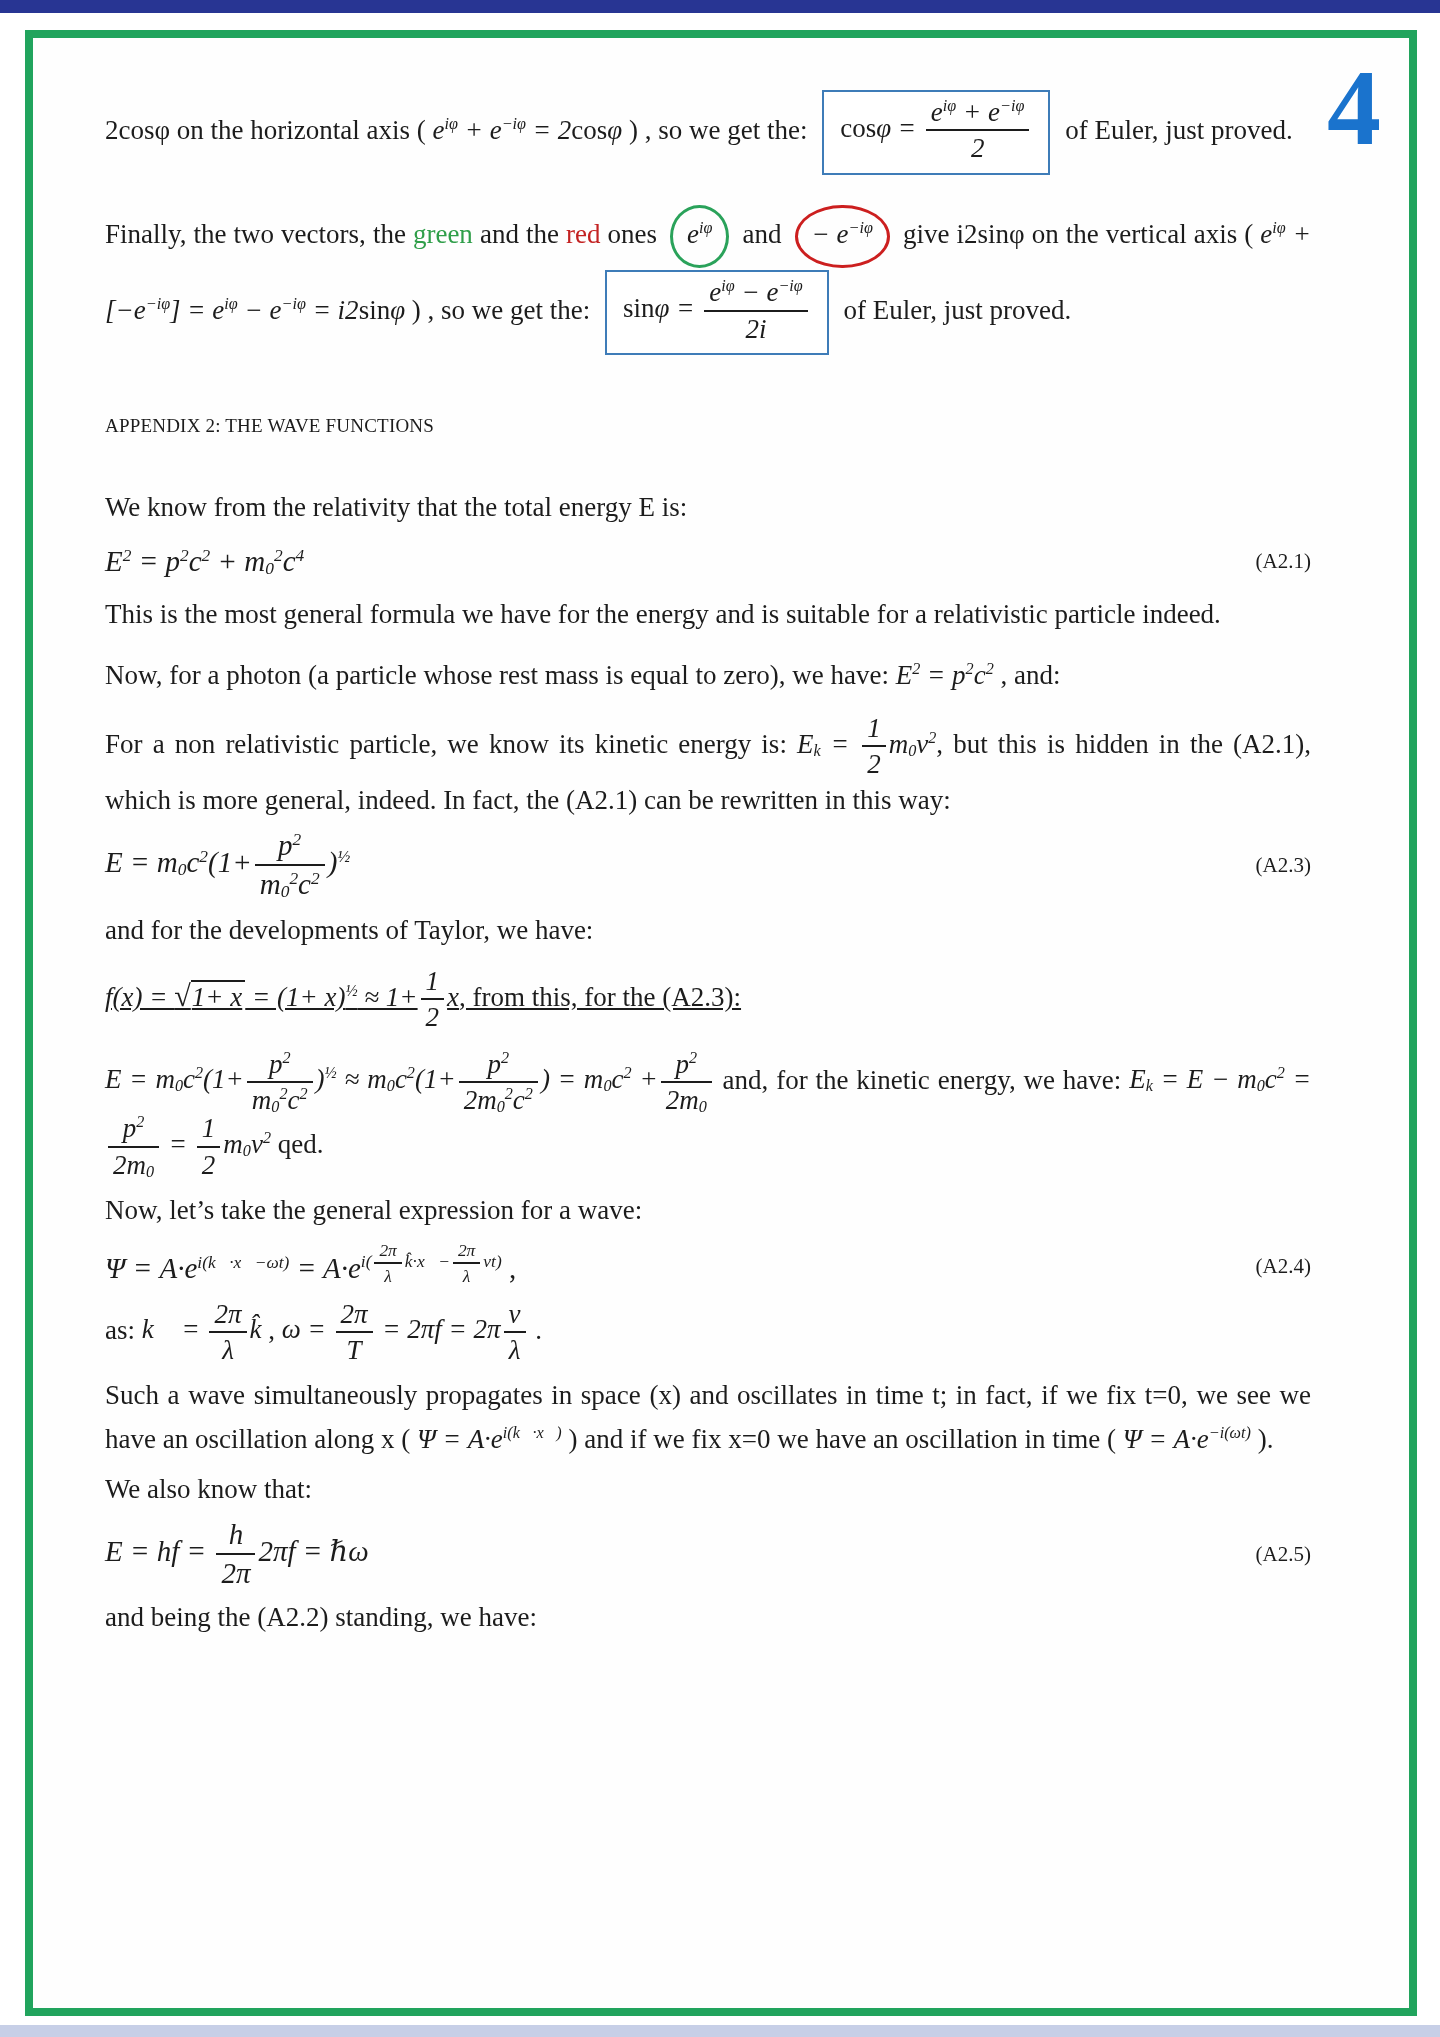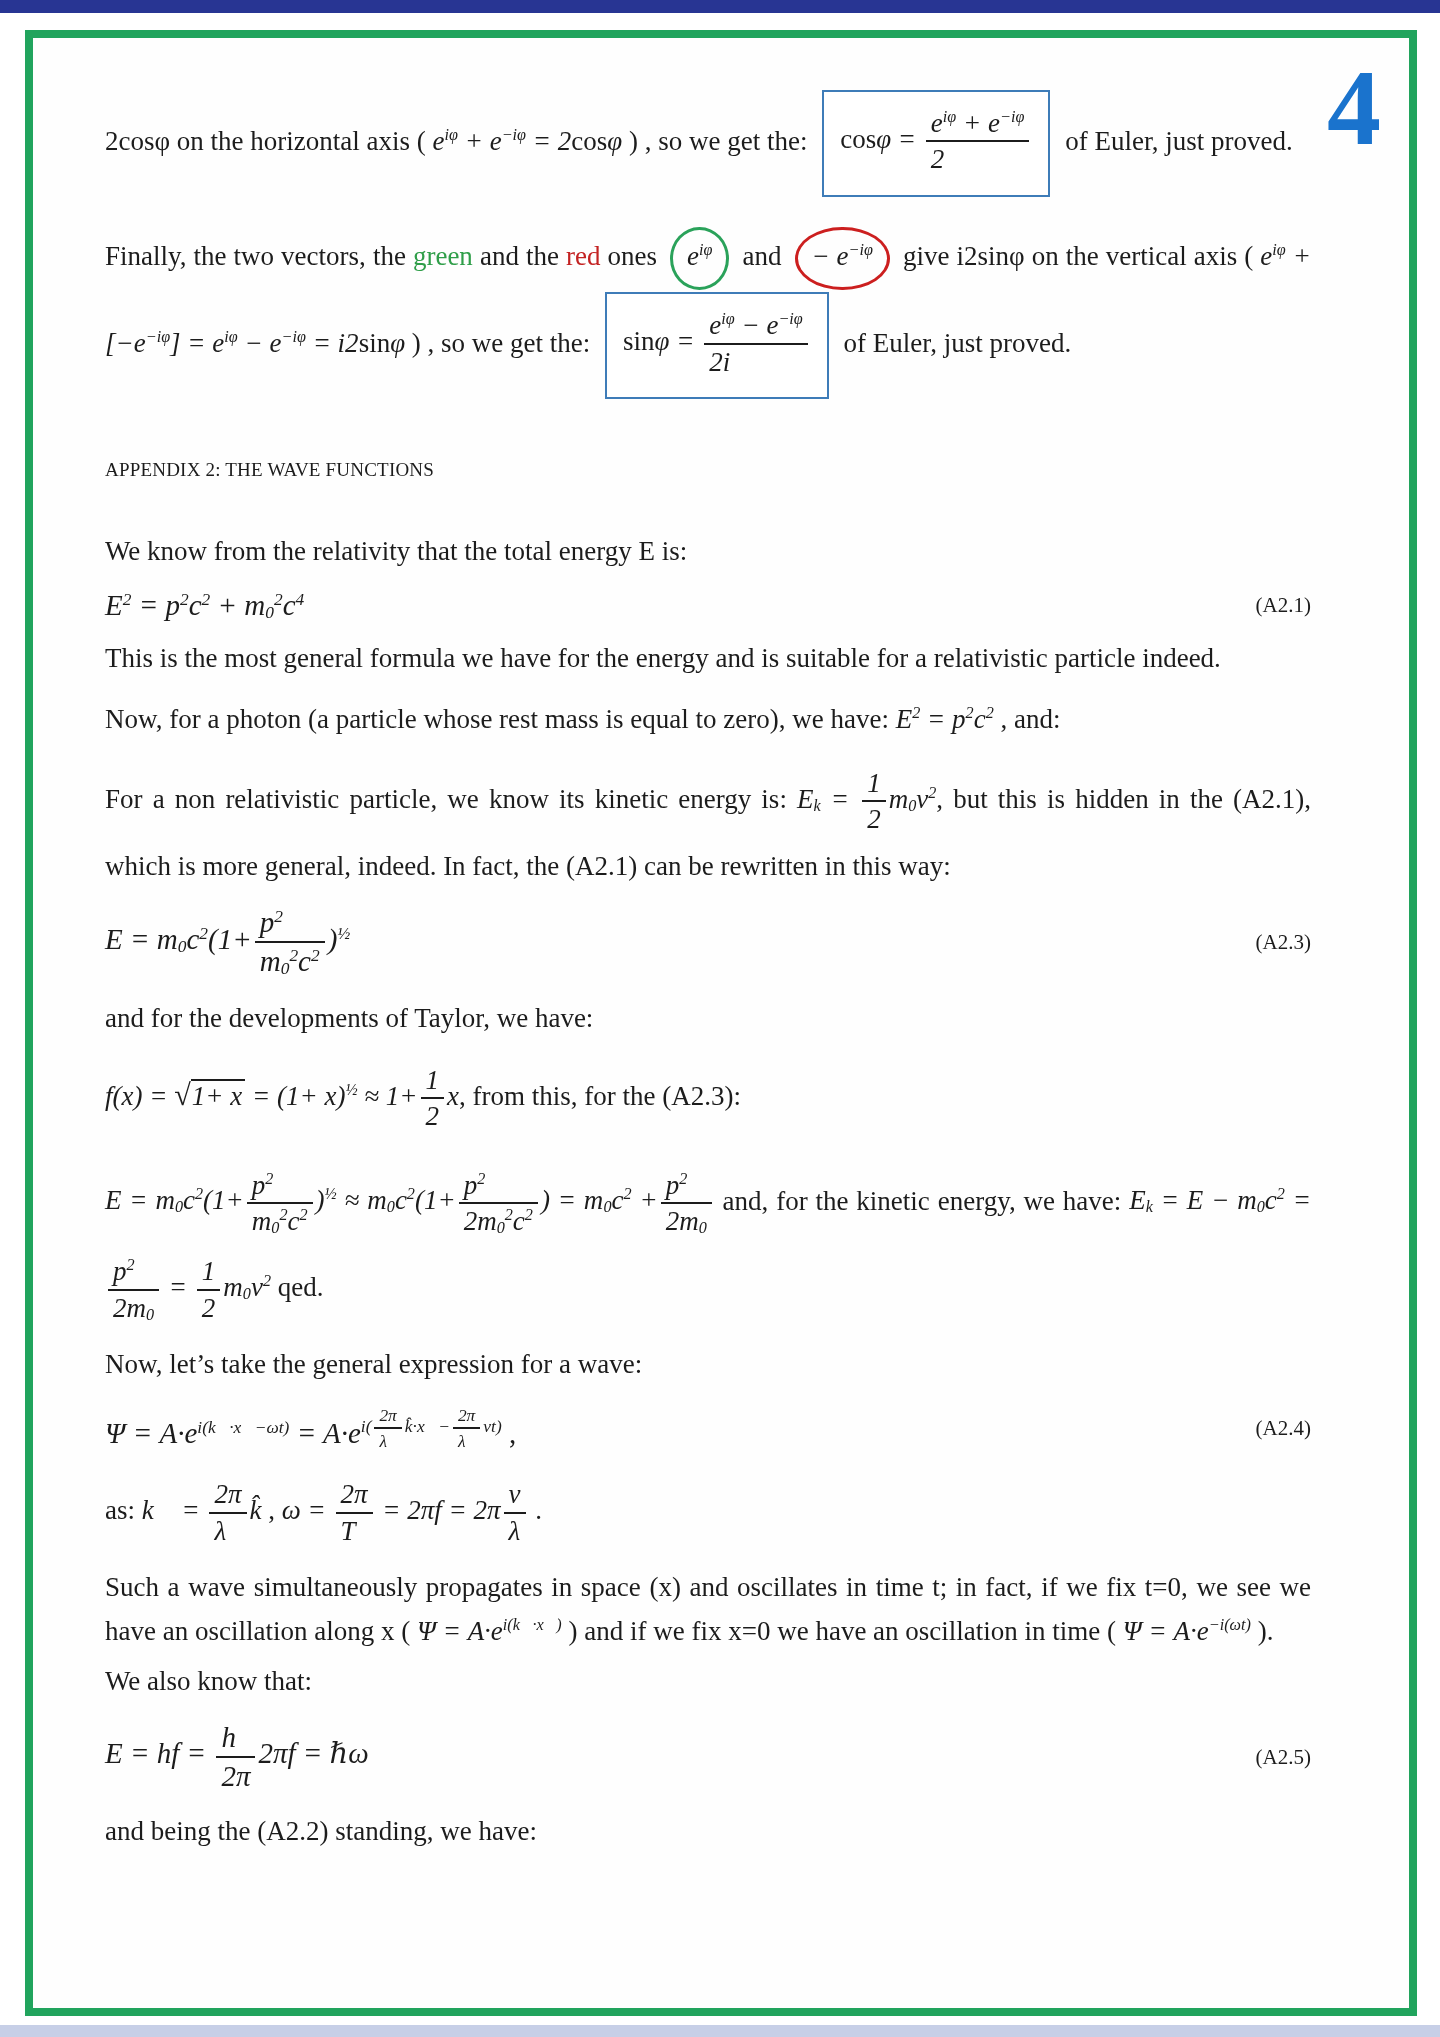--- a/index.html
+++ b/index.html
@@ -25,21 +25,21 @@
   }
   .para { text-align:justify; margin-top:8px; }
   .heading { font-weight:normal; font-size:19px; margin:54px 0 44px; letter-spacing:0.2px; }
   .eq-row { display:flex; align-items:center; margin:8px 0; }
   .eq-body { flex:1 1 auto; font-size:29px; }
   .eq-label { flex:0 0 auto; font-size:21px; padding-left:20px; }
   .math { font-style:italic; }
   .math .up { font-style:normal; }
   sup { font-size:0.6em; vertical-align:0.6em; line-height:0; }
   sub { font-size:0.6em; vertical-align:-0.2em; line-height:0; }
-  .frac { display:inline-block; vertical-align:middle; text-align:left; margin:11px 3px; }
+  .frac { display:inline-block; vertical-align:middle; text-align:center; margin:0 3px; }
   .frac > .num { display:block; padding:0 5px 3px; border-bottom:2px solid currentColor; line-height:1.05; }
   .frac > .den { display:block; padding:3px 5px 0; line-height:1.05; }
   .sqrt { white-space:nowrap; }
   .sqrt .radsym { font-style:normal; font-size:1.12em; }
   .sqrt .radicand { border-top:2px solid currentColor; padding:0 3px 0 1px; }
   .boxed {
     display:inline-block; border:2.5px solid var(--box-border-blue,#3e7cb8);
     padding:6px 16px 10px; margin:2px 8px; vertical-align:middle; background:#fff;
   }
   .circled {
@@ -68,21 +68,21 @@
         <div class="eq-label">(A2.1)</div>
       </div>
       <div class="para" style="margin-top: 2px;"><span>This is the most general formula we have for the energy and is suitable for a relativistic particle indeed.</span></div>
       <div class="para" style="margin-top: 18px;"><span>Now, for a photon (a particle whose rest mass is equal to zero), we have: </span><span class="math">E<sup>2</sup> = p<sup>2</sup>c<sup>2</sup></span><span> , and:</span></div>
       <div class="para" style="margin-top: 16px;"><span>For a non relativistic particle, we know its kinetic energy is: </span><span class="math">E<sub>k</sub> = <span class="frac"><span class="num">1</span><span class="den">2</span></span>m<sub>0</sub>v<sup>2</sup></span><span>, but this is hidden in the (A2.1), which is more general, indeed. In fact, the (A2.1) can be rewritten in this way:</span></div>
       <div class="eq-row">
         <div class="eq-body"><span class="math">E = m<sub>0</sub>c<sup>2</sup>(1+<span class="frac"><span class="num">p<sup>2</sup></span><span class="den">m<sub>0</sub><sup>2</sup>c<sup>2</sup></span></span>)<sup>½</sup></span></div>
         <div class="eq-label">(A2.3)</div>
       </div>
       <div class="para" style="margin-top: 10px;"><span>and for the developments of Taylor, we have:</span></div>
-      <div class="para" style="margin-top: 14px;"><span class="math">f(x) = <span class="sqrt"><span class="radsym">√</span><span class="radicand">1+ x</span></span> = (1+ x)<sup>½</sup> ≈ 1+<span class="frac"><span class="num">1</span><span class="den">2</span></span>x</span><span>, from this, for the (A2.3):</span></div>
+      <div class="para" style="margin-top: 14px; text-decoration: underline;"><span class="math">f(x) = <span class="sqrt"><span class="radsym">√</span><span class="radicand">1+ x</span></span> = (1+ x)<sup>½</sup> ≈ 1+<span class="frac"><span class="num">1</span><span class="den">2</span></span>x</span><span>, from this, for the (A2.3):</span></div>
       <div class="para" style="margin-top: 18px;"><span class="math">E = m<sub>0</sub>c<sup>2</sup>(1+<span class="frac"><span class="num">p<sup>2</sup></span><span class="den">m<sub>0</sub><sup>2</sup>c<sup>2</sup></span></span>)<sup>½</sup> ≈ m<sub>0</sub>c<sup>2</sup>(1+<span class="frac"><span class="num">p<sup>2</sup></span><span class="den">2m<sub>0</sub><sup>2</sup>c<sup>2</sup></span></span>) = m<sub>0</sub>c<sup>2</sup> +<span class="frac"><span class="num">p<sup>2</sup></span><span class="den">2m<sub>0</sub></span></span></span><span> and, for the kinetic energy, we have: </span><span class="math">E<sub>k</sub> = E − m<sub>0</sub>c<sup>2</sup> = <span class="frac"><span class="num">p<sup>2</sup></span><span class="den">2m<sub>0</sub></span></span> = <span class="frac"><span class="num">1</span><span class="den">2</span></span>m<sub>0</sub>v<sup>2</sup></span><span> qed.</span></div>
       <div class="para" style="margin-top: 10px;"><span>Now, let’s take the general expression for a wave:</span></div>
       <div class="eq-row">
         <div class="eq-body"><span class="math">Ψ = A·e<sup>i(k⃗·x⃗−ωt)</sup> = A·e<sup>i(<span class="frac"><span class="num">2π</span><span class="den">λ</span></span>k̂·x⃗−<span class="frac"><span class="num">2π</span><span class="den">λ</span></span>vt)</sup></span><span> ,</span></div>
         <div class="eq-label">(A2.4)</div>
       </div>
       <div class="para" style="margin-top: 4px;"><span>as: </span><span class="math">k⃗ = <span class="frac"><span class="num">2π</span><span class="den">λ</span></span>k̂</span><span>  ,  </span><span class="math">ω = <span class="frac"><span class="num">2π</span><span class="den">T</span></span> = 2πf = 2π<span class="frac"><span class="num">v</span><span class="den">λ</span></span></span><span> .</span></div>
       <div class="para" style="margin-top: 10px;"><span>Such a wave simultaneously propagates in space (x) and oscillates in time t; in fact, if we fix t=0, we see we have an oscillation along x ( </span><span class="math">Ψ = A·e<sup>i(k⃗·x⃗)</sup></span><span> ) and if we fix x=0 we have an oscillation in time ( </span><span class="math">Ψ = A·e<sup>−i(ωt)</sup></span><span> ).</span></div>
       <div class="para" style="margin-top: 6px;"><span>We also know that:</span></div>
       <div class="eq-row">

